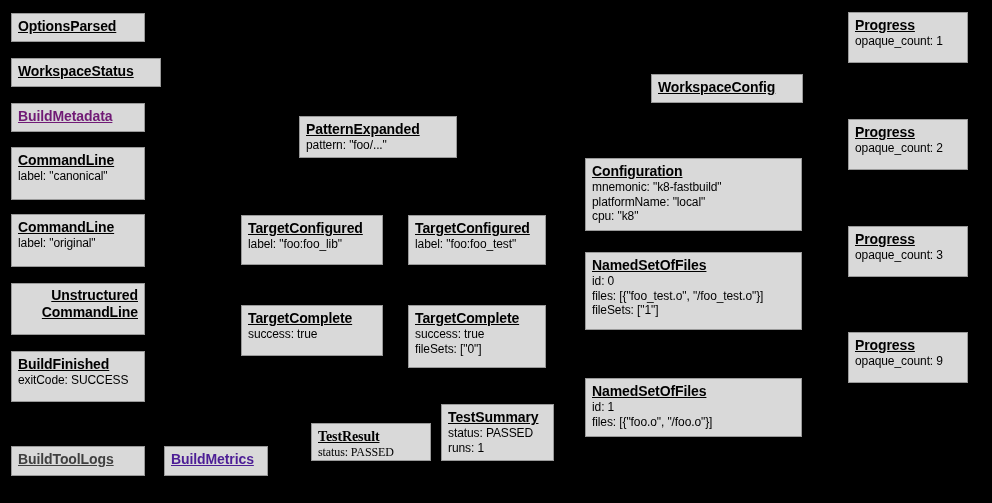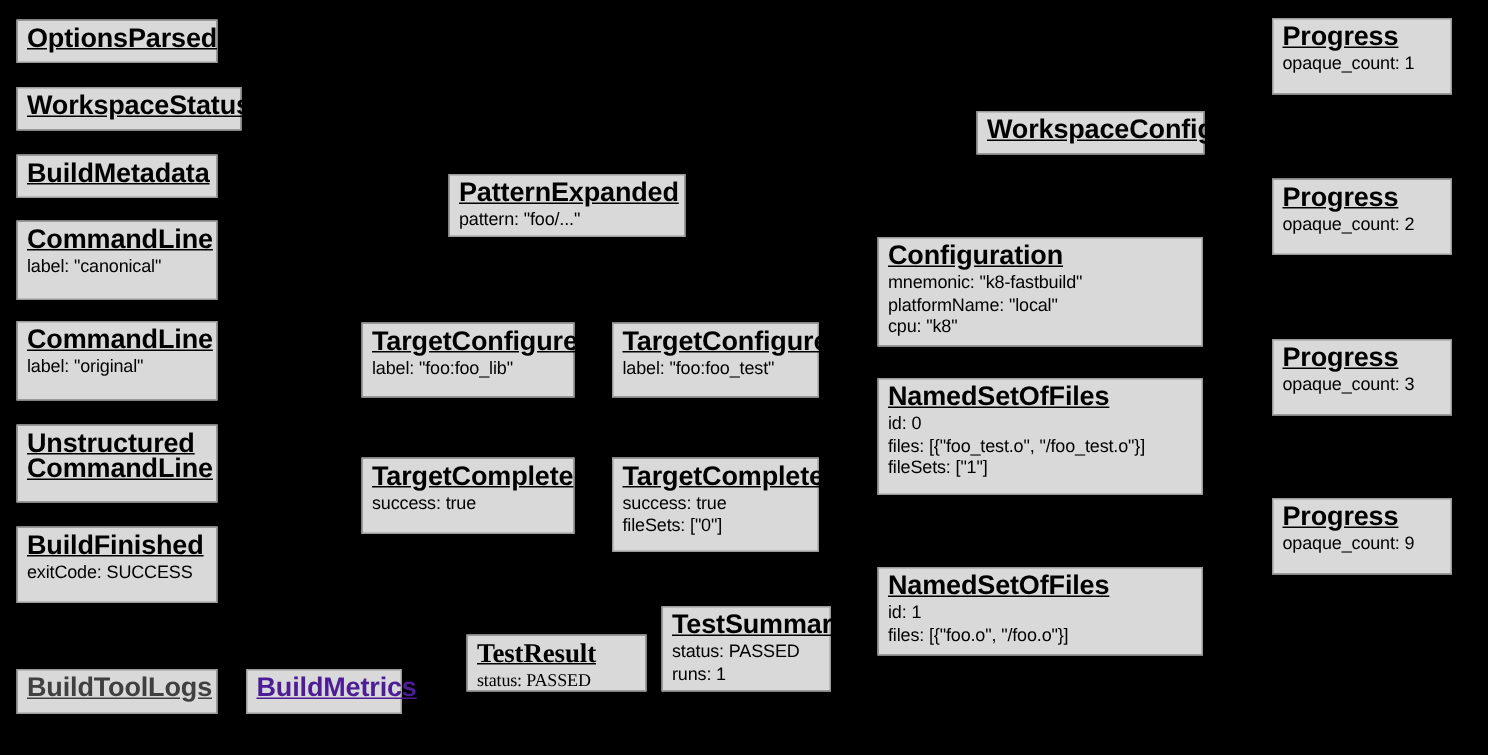--- a/index.html
+++ b/index.html
@@ -19,26 +19,27 @@
   .node {
     position: absolute;
     box-sizing: border-box;
     background: #d9d9d9;
     border: 1px solid #9a9a9a;
     padding: 3px 6px 4px 6px;
     color: #000000;
   }
   .node-title {
     display: inline-block;
-    font-size: 18px;
+    font-size: 14px;
     font-weight: bold;
     text-decoration: underline;
     line-height: 17px;
     white-space: nowrap;
     letter-spacing: -0.1px;
+    text-align: right;
   }
   .node-title.wrap {
     white-space: normal;
   }
   .node-fields {
     font-size: 12px;
     line-height: 14.5px;
     font-weight: normal;
     white-space: nowrap;
     letter-spacing: -0.1px;
@@ -50,21 +51,21 @@
 </head>
 <body>
 
 <div id="canvas" style="width: 992px; height: 503px; background: rgb(0, 0, 0);">
     <div class="node" style="left: 11px; top: 13px; width: 134px; height: 29px; background: rgb(217, 217, 217); border-color: rgb(154, 154, 154); color: rgb(0, 0, 0);">
       <div><span class="node-title">OptionsParsed</span></div>
     </div>
     <div class="node" style="left: 11px; top: 58px; width: 150px; height: 29px; background: rgb(217, 217, 217); border-color: rgb(154, 154, 154); color: rgb(0, 0, 0);">
       <div><span class="node-title">WorkspaceStatus</span></div>
     </div>
-    <div class="node" style="left: 11px; top: 103px; width: 134px; height: 29px; background: rgb(217, 217, 217); border-color: rgb(154, 154, 154); color: #000000;">
+    <div class="node" style="left: 11px; top: 103px; width: 134px; height: 29px; background: rgb(217, 217, 217); border-color: rgb(154, 154, 154); color: #701a75;">
       <div><span class="node-title">BuildMetadata</span></div>
     </div>
     <div class="node" style="left: 11px; top: 147px; width: 134px; height: 53px; background: rgb(217, 217, 217); border-color: rgb(154, 154, 154); color: rgb(0, 0, 0);">
       <div><span class="node-title">CommandLine</span></div>
       <div class="node-fields">
         <span class="node-field">label: "canonical"</span>
       </div>
     </div>
     <div class="node" style="left: 11px; top: 214px; width: 134px; height: 53px; background: rgb(217, 217, 217); border-color: rgb(154, 154, 154); color: rgb(0, 0, 0);">
       <div><span class="node-title">CommandLine</span></div>

